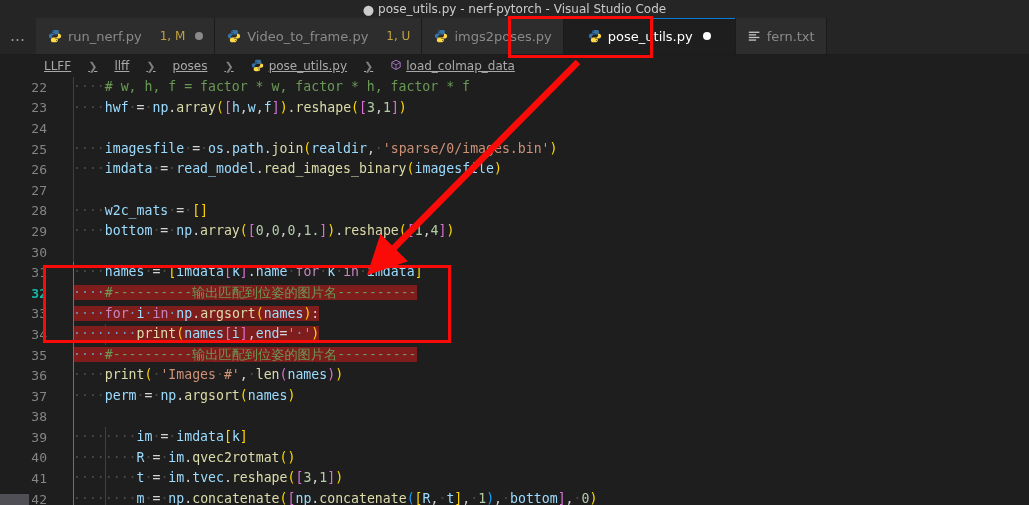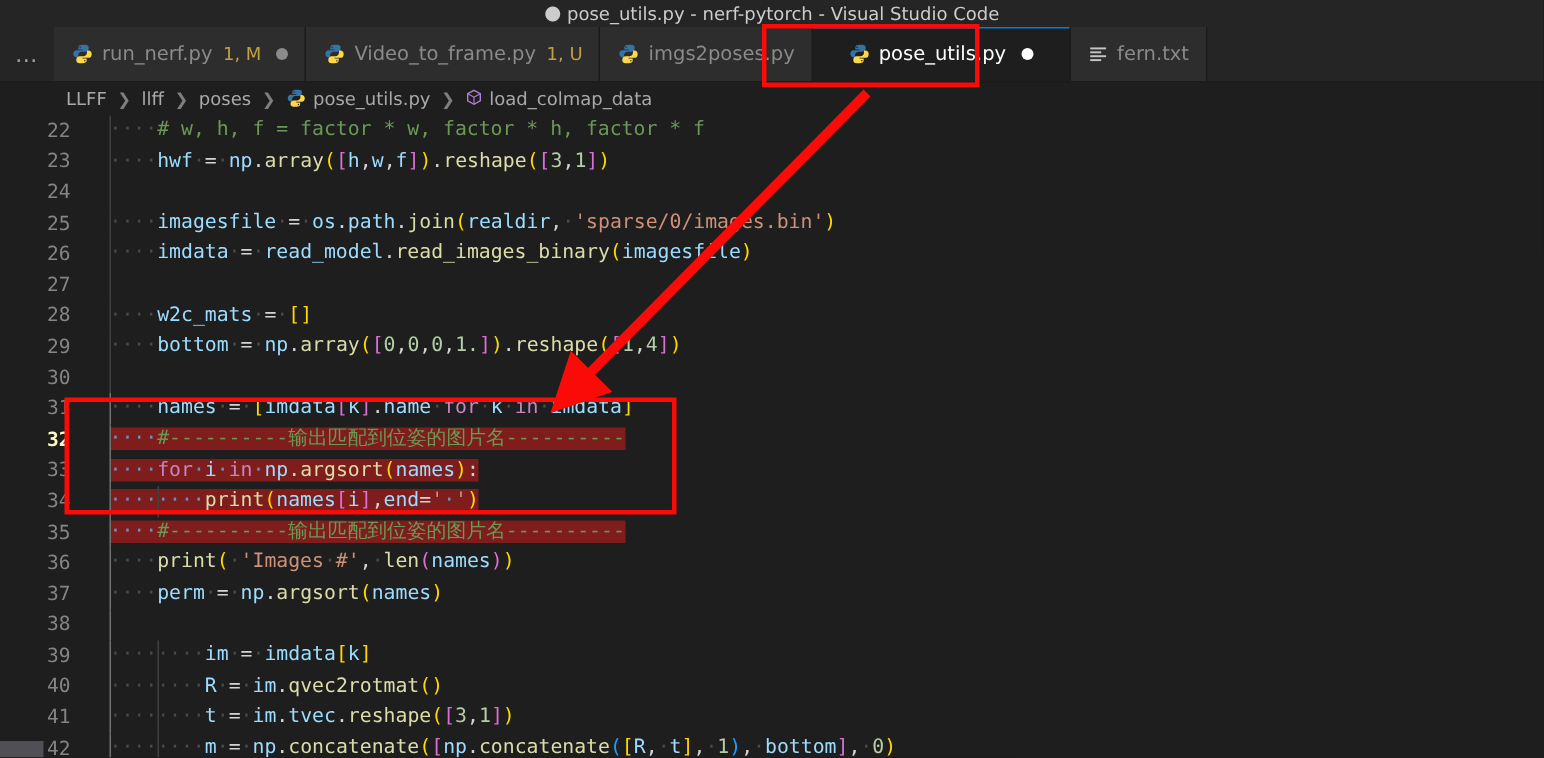--- a/index.html
+++ b/index.html
@@ -72,39 +72,40 @@
   }
   .tab.active {
     background: #1e1e1e;
     color: #ffffff;
   }
   .tab.active::before {
     content: ""; position: absolute; top: 0; left: 0; right: 0; height: 1px;
     background: #0c7cd5;
   }
   .tab .tab-label { font-size: 13px; }
-  .tab .tab-meta { font-size: 12px; color: #c0a040; margin-left: 1px; }
+  .tab .tab-meta { font-size: 12px; color: #c0a040; margin-left: 12px; }
   .tab .dot {
     width: 8px; height: 8px; border-radius: 50%;
     background: #8a8a8a; display: inline-block; margin-left: 4px;
   }
   .tab.active .dot { background: #ffffff; }
   .tabbar-filler { flex: 1; background: #252526; border-bottom: 0; }
 
   .py-icon { width: 14px; height: 14px; display: inline-block; flex: 0 0 14px; }
   .txt-icon { width: 13px; height: 13px; display: inline-block; flex: 0 0 13px; }
 
   
   .breadcrumbs {
     position: absolute; top: 55px; left: 0; width: 1029px; height: 22px;
     background: #1e1e1e;
     display: flex; align-items: center;
     padding-left: 42px;
     font-size: 12px; color: #a9a9a9;
-    gap: 0px;
+    gap: 10px;
+    text-decoration: underline;
   }
   .crumb { display: flex; align-items: center; gap: 4px; padding: 0 2px; }
   .crumb-sep { color: #7f7f7f; padding: 0 5px; font-size: 11px; }
   .crumb-symbol { color: #b180d7; font-size: 12px; }
 
   
   .editor {
     position: absolute; top: 77px; left: 0; width: 1029px; height: 428px;
     background: #1e1e1e;
     overflow: hidden;
@@ -121,21 +122,21 @@
   }
   .ln {
     width: 66px; min-width: 66px;
     text-align: right;
     padding-right: 19px;
     color: #858585;
     font-family: "DejaVu Sans Mono", monospace;
     font-size: 13px;
     user-select: none;
   }
-  .row.cur .ln { color: #fef9c3; font-weight: bold; }
+  .row.cur .ln { color: #14b8a6; font-weight: bold; }
   .code {
     flex: 1; position: relative;
     padding-left: 7px;
     color: #d4d4d4;
     white-space: pre;
     height: 20.6px; line-height: 20.6px;
   }
   .sel { background: #7f1d1d; }
 
   

